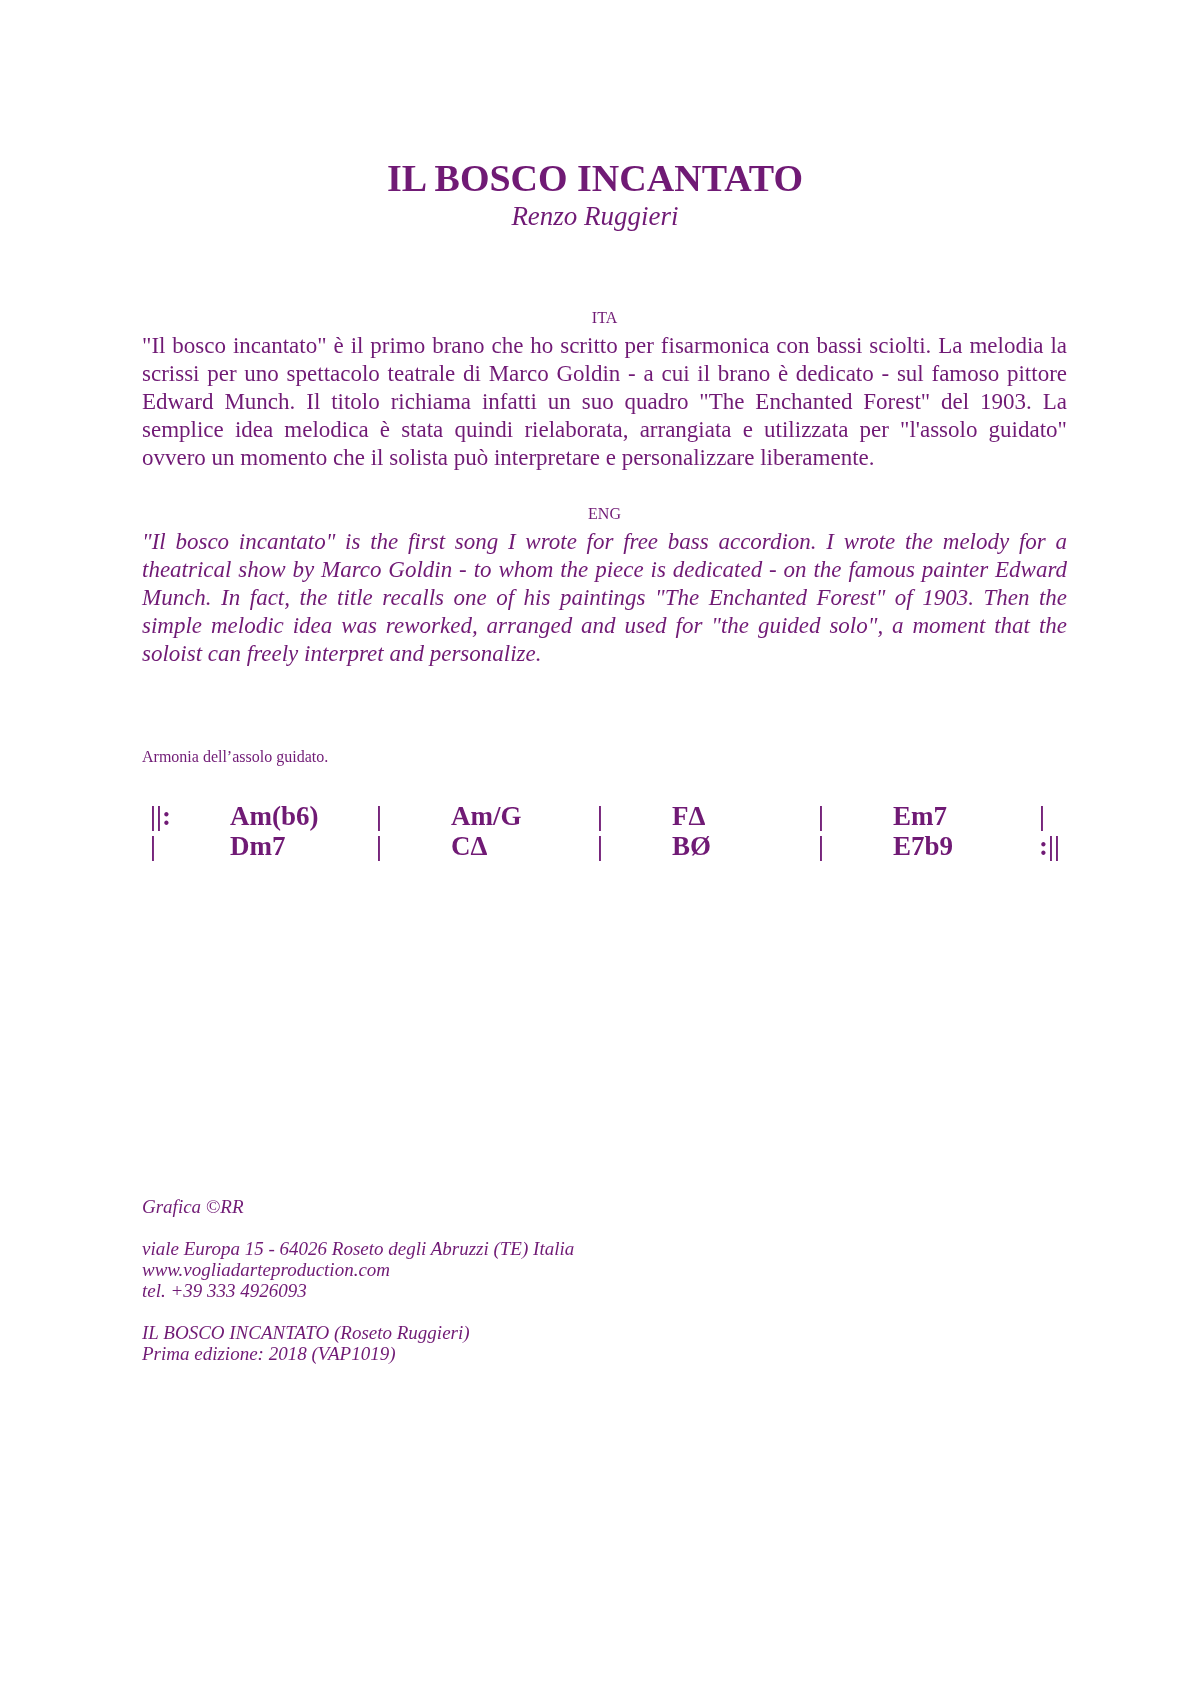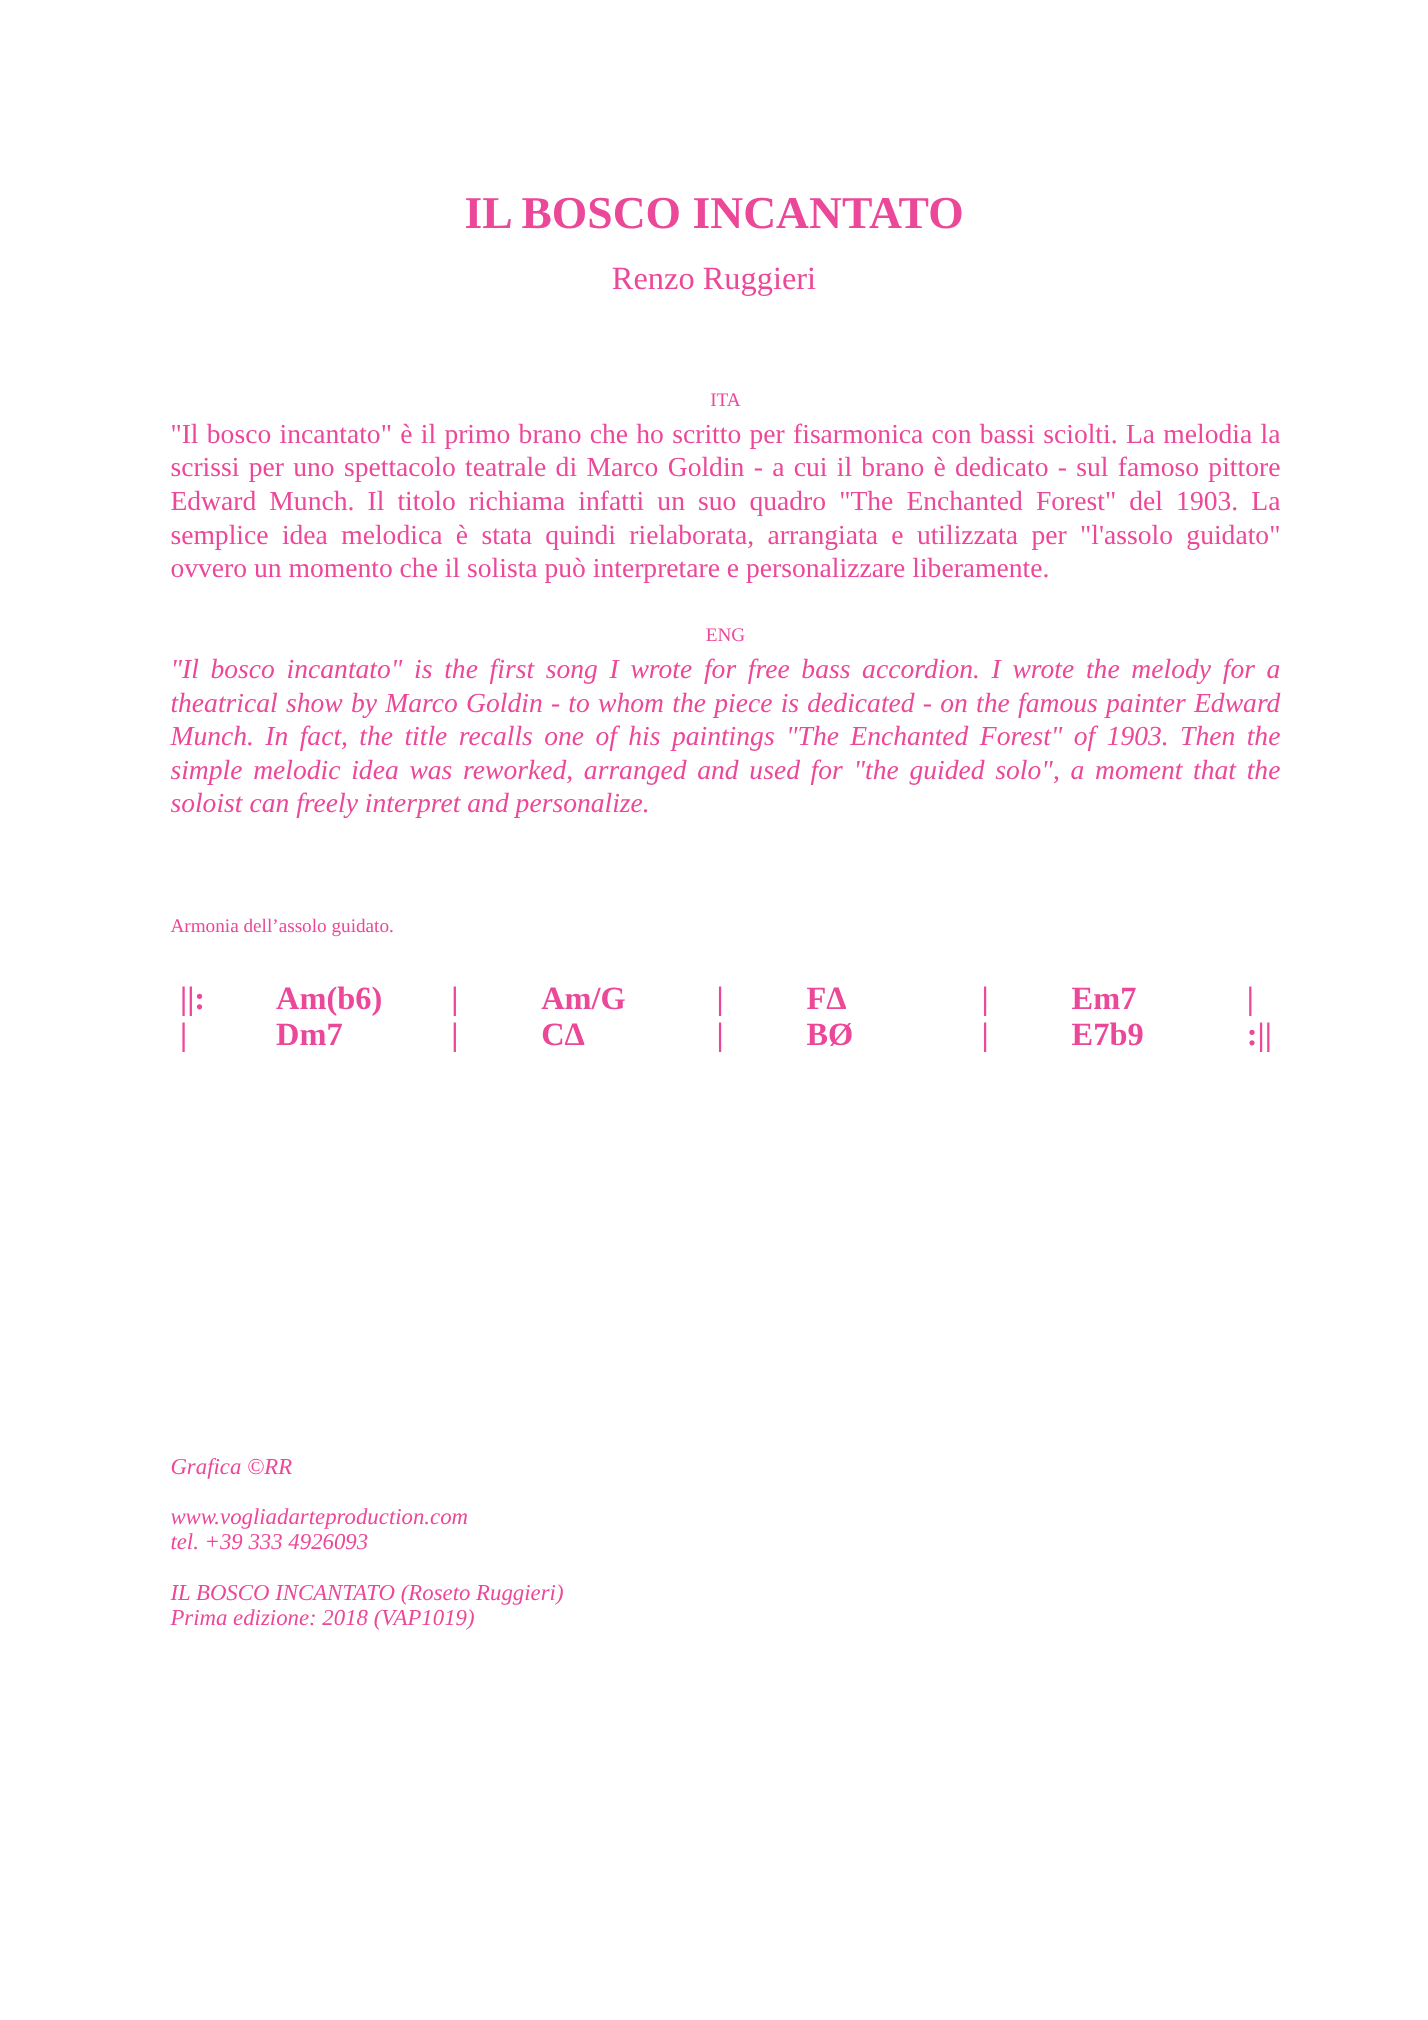--- a/index.html
+++ b/index.html
@@ -2,27 +2,27 @@
 <html><head>
 <meta charset="utf-8">
 <style>
   * { margin: 0; padding: 0; box-sizing: border-box; }
   html, body { background: #ffffff; }
   .page {
     position: relative;
     width: 1190px;
     height: 1683px;
     background: #ffffff;
-    color: #ec4899;
+    color: #701a75;
     font-family: "Liberation Serif", "DejaVu Serif", serif;
     overflow: hidden;
   }
   .title-block { padding-top: 158px; text-align: center; }
   .title   { font-size: 38px; font-weight: bold; line-height: 1.1; }
-  .author  { font-size: 27px; line-height: 1.15; margin-top: 17px; font-weight: normal; }
+  .author  { font-size: 27px; line-height: 1.15; margin-top: 1px; font-weight: normal; font-style: italic; }
 
   .content { margin-left: 142px; width: 925px; }
   .section-ita { margin-top: 72px; }
   .section-eng { margin-top: 28px; }
   .lang-heading { font-size: 16px; line-height: 28px; text-align: center; }
   .body-par {
     font-size: 23px;
     line-height: 28px;
     text-align: justify;
   }
@@ -100,20 +100,21 @@
         </div>
       </div>
     </section>
 
   </main>
 
   <footer class="footer">
     <div class="foot-line">Grafica ©RR</div>
 
     <div class="foot-block">
+      <div class="foot-line">viale Europa 15 - 64026 Roseto degli Abruzzi (TE) Italia</div>
       <div class="foot-line">www.vogliadarteproduction.com</div>
       <div class="foot-line">tel. +39 333 4926093</div>
     </div>
 
     <div class="foot-block">
       <div class="foot-line">IL BOSCO INCANTATO (Roseto Ruggieri)</div>
       <div class="foot-line">Prima edizione: 2018 (VAP1019)</div>
     </div>
   </footer>
 

